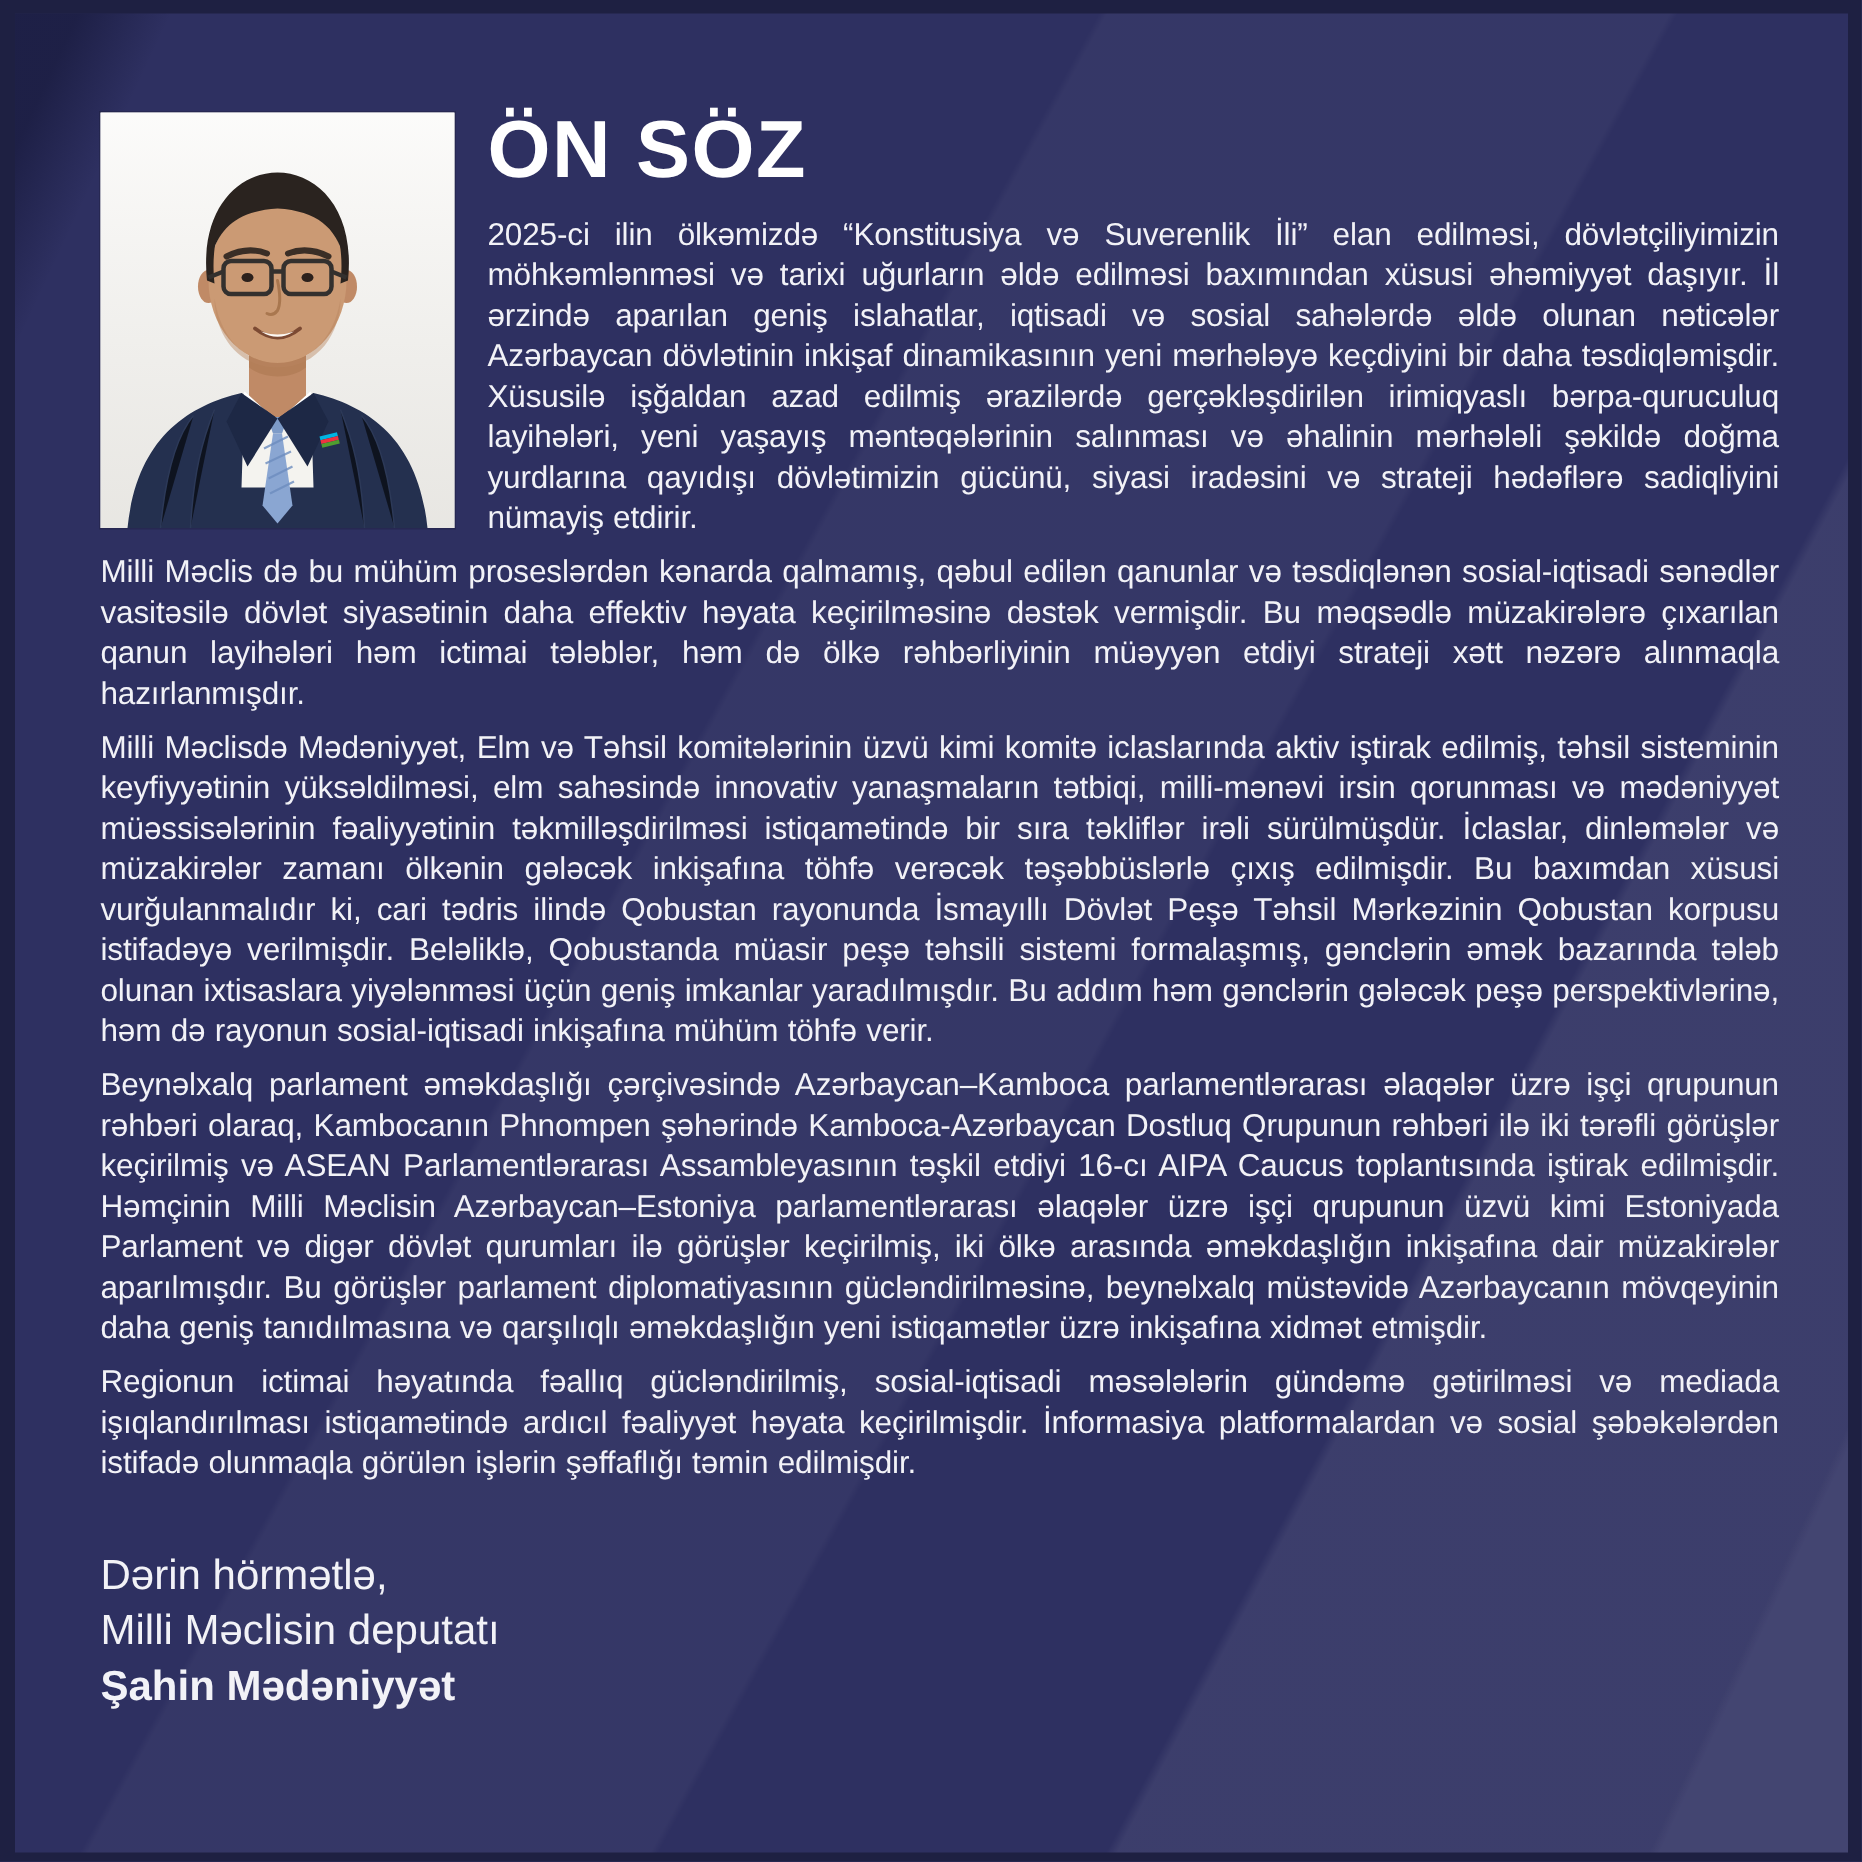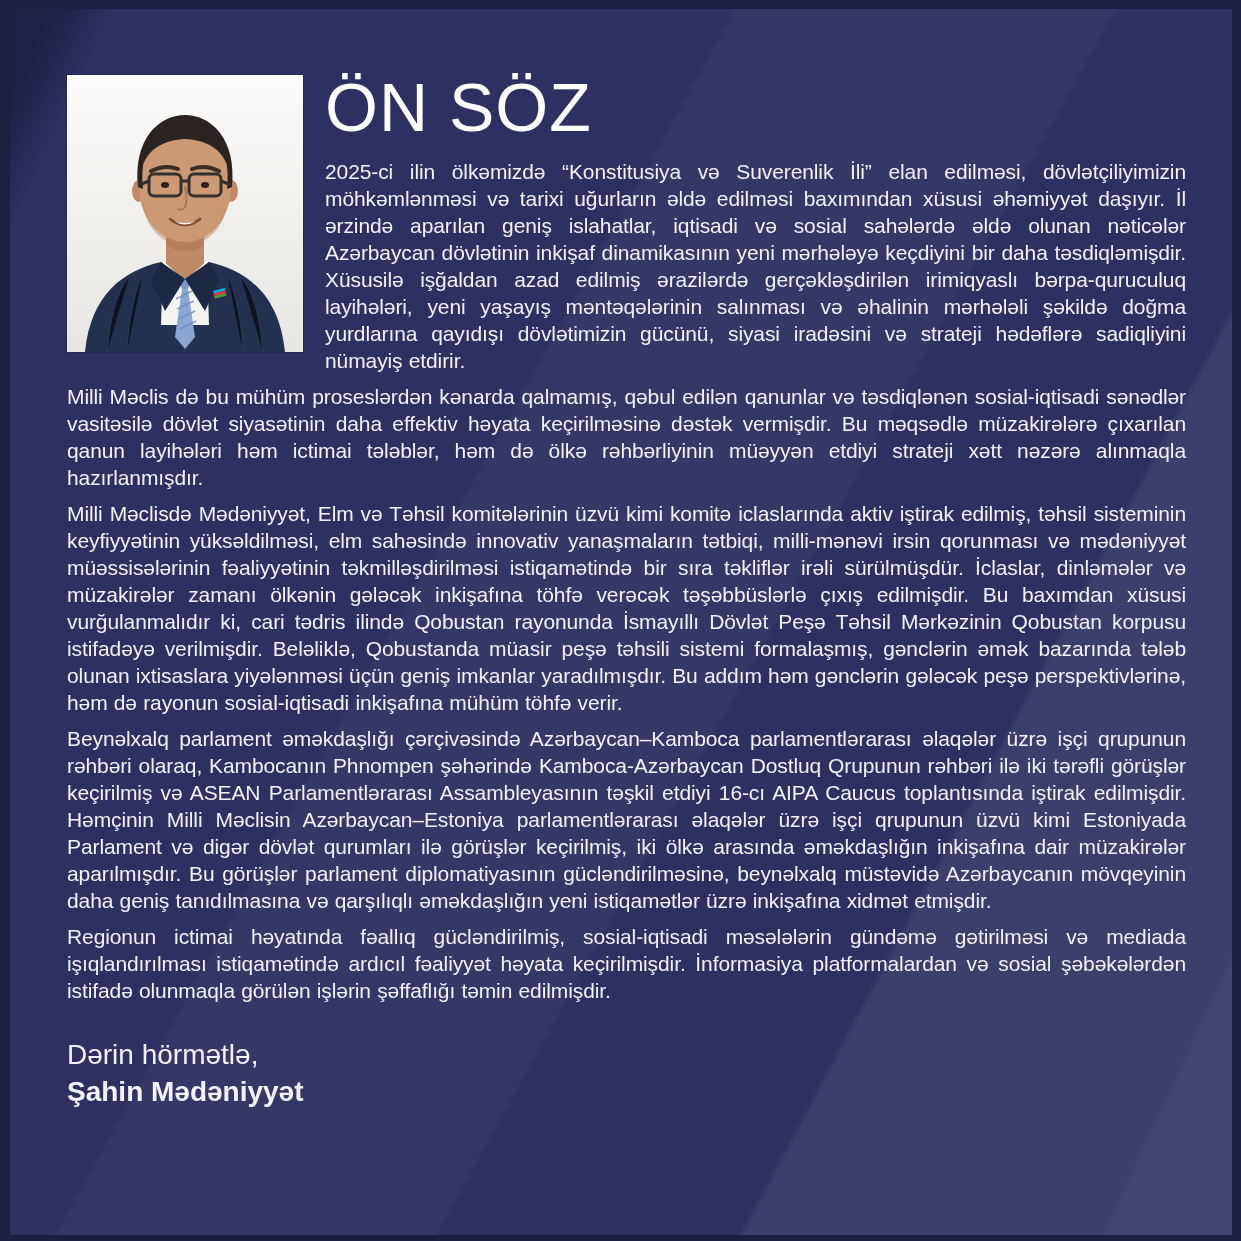--- a/index.html
+++ b/index.html
@@ -33,36 +33,36 @@
   .photo {
     float: left;
     width: 236px; height: 277px;
     margin: 6px 22px 10px 0;
     background: #f7f6f3;
     box-shadow: 0 0 0 1px rgba(0,0,0,0.15);
   }
   .photo svg { display: block; width: 100%; height: 100%; }
   h1.title {
     margin: 2px 0 14px 0;
-    font-size: 68px;
+    font-size: 54px;
     line-height: 1.08;
-    font-weight: 400;
+    font-weight: 700;
     letter-spacing: 1px;
     color: #ffffff;
   }
   .body-text p {
     margin: 0 0 9px 0;
     font-size: 21px;
     line-height: 27px;
     text-align: justify;
     letter-spacing: -0.1px;
     word-spacing: 0.5px;
   }
   .signature {
-    margin-top: 32px;
+    margin-top: 42px;
     font-size: 28px;
     line-height: 37px;
   }
   .signature .name { font-weight: 700; }
 </style>
 </head>
 <body>
 
 <div class="page">
   <div class="content">
@@ -150,17 +150,18 @@
     <div class="body-text">
       <p>2025-ci ilin ölkəmizdə “Konstitusiya və Suverenlik İli” elan edilməsi, dövlətçiliyimizin möhkəmlənməsi və tarixi uğurların əldə edilməsi baxımından xüsusi əhəmiyyət daşıyır. İl ərzində aparılan geniş islahatlar, iqtisadi və sosial sahələrdə əldə olunan nəticələr Azərbaycan dövlətinin inkişaf dinamikasının yeni mərhələyə keçdiyini bir daha təsdiqləmişdir. Xüsusilə işğaldan azad edilmiş ərazilərdə gerçəkləşdirilən irimiqyaslı bərpa-quruculuq layihələri, yeni yaşayış məntəqələrinin salınması və əhalinin mərhələli şəkildə doğma yurdlarına qayıdışı dövlətimizin gücünü, siyasi iradəsini və strateji hədəflərə sadiqliyini nümayiş etdirir.</p>
       <p>Milli Məclis də bu mühüm proseslərdən kənarda qalmamış, qəbul edilən qanunlar və təsdiqlənən sosial-iqtisadi sənədlər vasitəsilə dövlət siyasətinin daha effektiv həyata keçirilməsinə dəstək vermişdir. Bu məqsədlə müzakirələrə çıxarılan qanun layihələri həm ictimai tələblər, həm də ölkə rəhbərliyinin müəyyən etdiyi strateji xətt nəzərə alınmaqla hazırlanmışdır.</p>
       <p>Milli Məclisdə Mədəniyyət, Elm və Təhsil komitələrinin üzvü kimi komitə iclaslarında aktiv iştirak edilmiş, təhsil sisteminin keyfiyyətinin yüksəldilməsi, elm sahəsində innovativ yanaşmaların tətbiqi, milli-mənəvi irsin qorunması və mədəniyyət müəssisələrinin fəaliyyətinin təkmilləşdirilməsi istiqamətində bir sıra təkliflər irəli sürülmüşdür. İclaslar, dinləmələr və müzakirələr zamanı ölkənin gələcək inkişafına töhfə verəcək təşəbbüslərlə çıxış edilmişdir. Bu baxımdan xüsusi vurğulanmalıdır ki, cari tədris ilində Qobustan rayonunda İsmayıllı Dövlət Peşə Təhsil Mərkəzinin Qobustan korpusu istifadəyə verilmişdir. Beləliklə, Qobustanda müasir peşə təhsili sistemi formalaşmış, gənclərin əmək bazarında tələb olunan ixtisaslara yiyələnməsi üçün geniş imkanlar yaradılmışdır. Bu addım həm gənclərin gələcək peşə perspektivlərinə, həm də rayonun sosial-iqtisadi inkişafına mühüm töhfə verir.</p>
       <p>Beynəlxalq parlament əməkdaşlığı çərçivəsində Azərbaycan–Kamboca parlamentlərarası əlaqələr üzrə işçi qrupunun rəhbəri olaraq, Kambocanın Phnompen şəhərində Kamboca-Azərbaycan Dostluq Qrupunun rəhbəri ilə iki tərəfli görüşlər keçirilmiş və ASEAN Parlamentlərarası Assambleyasının təşkil etdiyi 16-cı AIPA Caucus toplantısında iştirak edilmişdir. Həmçinin Milli Məclisin Azərbaycan–Estoniya parlamentlərarası əlaqələr üzrə işçi qrupunun üzvü kimi Estoniyada Parlament və digər dövlət qurumları ilə görüşlər keçirilmiş, iki ölkə arasında əməkdaşlığın inkişafına dair müzakirələr aparılmışdır. Bu görüşlər parlament diplomatiyasının gücləndirilməsinə, beynəlxalq müstəvidə Azərbaycanın mövqeyinin daha geniş tanıdılmasına və qarşılıqlı əməkdaşlığın yeni istiqamətlər üzrə inkişafına xidmət etmişdir.</p>
       <p>Regionun ictimai həyatında fəallıq gücləndirilmiş, sosial-iqtisadi məsələlərin gündəmə gətirilməsi və mediada işıqlandırılması istiqamətində ardıcıl fəaliyyət həyata keçirilmişdir. İnformasiya platformalardan və sosial şəbəkələrdən istifadə olunmaqla görülən işlərin şəffaflığı təmin edilmişdir.</p>
     </div>
 
     <div class="signature">
       <div>Dərin hörmətlə,</div>
+      <div>Milli Məclisin deputatı</div>
       <div class="name">Şahin Mədəniyyət</div>
     </div>
 
   </div>
 </div>
 
 </body></html>

